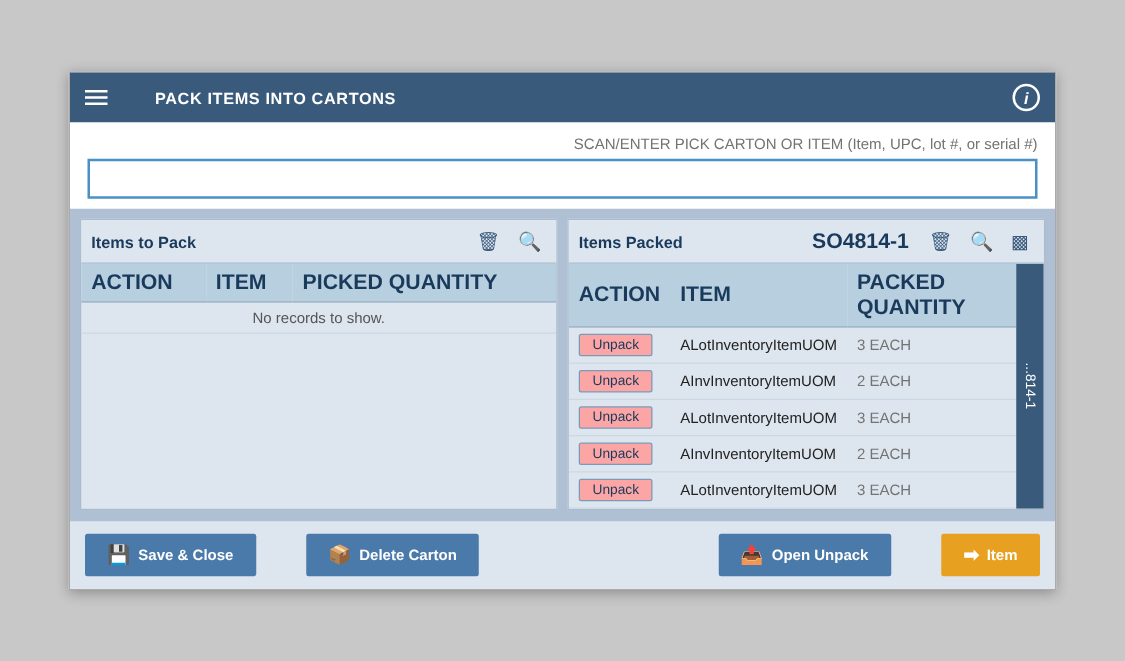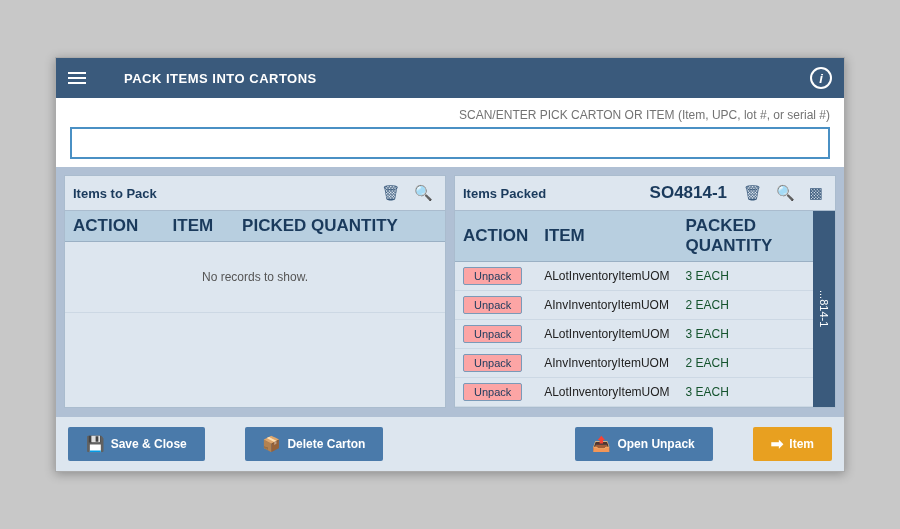--- a/index.html
+++ b/index.html
@@ -150,21 +150,21 @@
       text-transform: uppercase;
     }
     tbody td {
       padding: 5px 8px;
       font-size: 12px;
       color: #222;
       border-bottom: 1px solid #ccd8e4;
     }
     .no-records {
       text-align: center;
-      padding: 28px;
+      padding: 5px;
       color: #555;
       font-size: 12px;
     }
     .unpack-btn {
       background: #fca5a5;
       border: 1px solid #7a9ab8;
       color: #1a3a5c;
       padding: 2px 10px;
       font-size: 11px;
       cursor: pointer;
@@ -224,21 +224,21 @@
     }
     .btn-next {
       background: #e8a020;
       color: #fff;
       margin-left: 40px;
     }
     .btn-icon {
       font-size: 15px;
     }
     .qty-cell {
-      color: #14532d;
+      color: #737373;
     }
   </style>
 </head>
 <body>
 
 <div class="app-container">
 
   <div class="header">
     <div class="header-menu-icon">
       <span></span>

